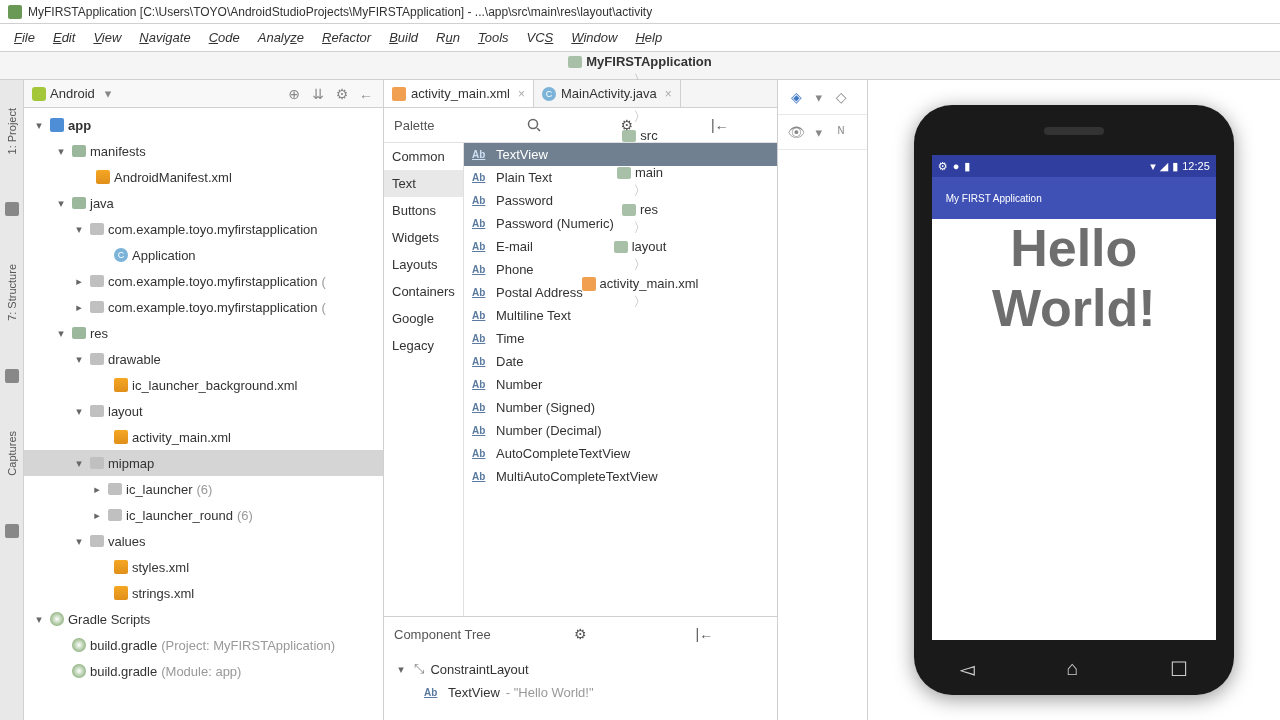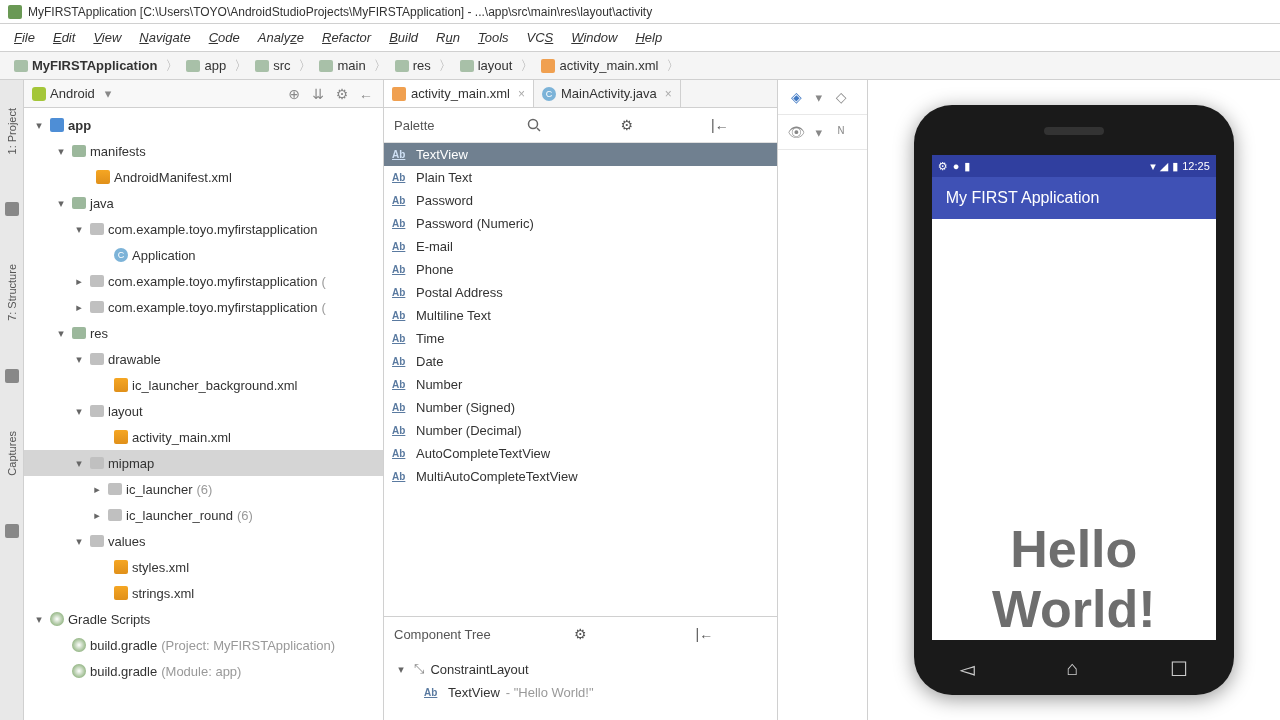--- a/index.html
+++ b/index.html
@@ -2,21 +2,21 @@
 <html><head>
 <meta charset="utf-8">
 <style>
 * { margin: 0; padding: 0; box-sizing: border-box; }
 body { font-family: "Segoe UI", Arial, sans-serif; font-size: 13px; color: #333; background: #fff; width: 1280px; height: 720px; overflow: hidden; position: relative; }
 .titlebar { height: 24px; display: flex; align-items: center; padding: 0 8px; font-size: 12px; border-bottom: 1px solid #d0d0d0; }
 .titlebar-icon { width: 14px; height: 14px; background: #6a9955; border-radius: 2px; margin-right: 6px; }
 .menubar { height: 28px; display: flex; align-items: center; padding: 0 6px; gap: 2px; border-bottom: 1px solid #d0d0d0; }
 .menubar span { padding: 4px 8px; cursor: pointer; font-style: italic; }
 .menubar span u { text-decoration: underline; }
-.breadcrumb-bar { height: 28px; display: flex; align-items: center; padding: 0 8px; border-bottom: 1px solid #d0d0d0; background: #f5f5f5; }
+.breadcrumb-bar { height: 28px; display: flex; align-items: center; padding: 0 8px; border-bottom: 1px solid #d0d0d0; background: #f5f5f5; flex-direction: column; }
 .crumb { display: flex; align-items: center; padding: 2px 6px; gap: 4px; }
 .crumb-sep { color: #aaa; margin: 0 2px; }
 .folder-icon { width: 14px; height: 12px; background: #a8c0a8; border-radius: 2px; display: inline-block; }
 .xml-icon { width: 14px; height: 14px; background: #f0a050; border-radius: 2px; display: inline-block; }
 .main { display: flex; height: calc(720px - 24px - 28px - 28px); }
 .sidebar-tabs { width: 24px; background: #e8e8e8; border-right: 1px solid #d0d0d0; display: flex; flex-direction: column; align-items: center; padding-top: 20px; gap: 40px; }
 .sidebar-tab { writing-mode: vertical-lr; transform: rotate(180deg); font-size: 11px; color: #555; cursor: pointer; padding: 8px 2px; }
 .sidebar-tab-icon { width: 14px; height: 14px; background: #888; border-radius: 2px; }
 .project-panel { width: 360px; border-right: 1px solid #d0d0d0; display: flex; flex-direction: column; }
 .panel-header { height: 28px; display: flex; align-items: center; padding: 0 8px; border-bottom: 1px solid #d0d0d0; gap: 6px; background: #f8f8f8; text-align: right; }
@@ -59,22 +59,22 @@
 .comp-row { display: flex; align-items: center; gap: 6px; padding: 4px 0; }
 .right-toolbar { width: 90px; border-right: 1px solid #d0d0d0; }
 .rt-row { display: flex; gap: 10px; padding: 8px 10px; border-bottom: 1px solid #e8e8e8; align-items: center; }
 .phone-area { flex: 1; display: flex; align-items: center; justify-content: center; background: #fff; padding: 10px; }
 .phone { width: 320px; height: 590px; background: #1a1a1a; border-radius: 38px; padding: 50px 18px 55px; position: relative; box-shadow: 0 4px 20px rgba(0,0,0,0.4); }
 .phone-speaker { position: absolute; top: 22px; left: 50%; transform: translateX(-50%); width: 60px; height: 8px; background: #333; border-radius: 4px; }
 .phone-screen { width: 100%; height: 100%; background: #fff; overflow: hidden; }
 .status-bar { height: 22px; background: #303f9f; color: #fff; display: flex; align-items: center; padding: 0 6px; font-size: 11px; }
 .status-left { display: flex; gap: 5px; align-items: center; }
 .status-right { margin-left: auto; display: flex; gap: 4px; align-items: center; }
-.app-bar { height: 42px; background: #3f51b5; color: #fff; display: flex; align-items: center; padding: 0 14px; font-size: 16px; font-weight: 500; }
-.app-content { display: flex; align-items: flex-end; justify-content: center; height: calc(100% - 64px); }
+.app-bar { height: 42px; background: #3f51b5; color: #fff; display: flex; align-items: center; padding: 0 14px; font-size: 10px; font-weight: 500; }
+.app-content { display: flex; align-items: flex-start; justify-content: center; height: calc(100% - 64px); }
 .hello { font-size: 52px; font-weight: bold; color: #6e6e6e; text-align: center; line-height: 1.15; }
 .phone-nav { position: absolute; bottom: 14px; left: 0; right: 0; display: flex; justify-content: space-around; color: #ccc; font-size: 20px; }
 svg.sm { width: 16px; height: 16px; }
 </style>
 </head>
 <body>
 
 <div class="titlebar">
   <span class="titlebar-icon"></span>
   <span>MyFIRSTApplication [C:\Users\TOYO\AndroidStudioProjects\MyFIRSTApplication] - ...\app\src\main\res\layout\activity</span>
@@ -306,20 +306,30 @@
       <span class="icon-btn">
           <svg class="sm" viewBox="0 0 16 16" fill="none" stroke="#666" stroke-width="1.5">
             <circle cx="7" cy="7" r="4.5"></circle>
             <line x1="11" y1="11" x2="14" y2="14"></line>
           </svg>
         </span>
       <span class="icon-btn">⚙</span>
       <span class="icon-btn">|←</span>
     </div>
     <div class="palette-body">
+      <div class="palette-cats" id="palette-cats">
+          <div class="palette-cat">Common</div>
+          <div class="palette-cat active">Text</div>
+          <div class="palette-cat">Buttons</div>
+          <div class="palette-cat">Widgets</div>
+          <div class="palette-cat">Layouts</div>
+          <div class="palette-cat">Containers</div>
+          <div class="palette-cat">Google</div>
+          <div class="palette-cat">Legacy</div>
+        </div>
       <div class="palette-items" id="palette-items">
           <div class="palette-item selected">
             <span class="ab">Ab</span>
             <span>TextView</span>
           </div>
           <div class="palette-item">
             <span class="ab">Ab</span>
             <span>Plain Text</span>
           </div>
           <div class="palette-item">

